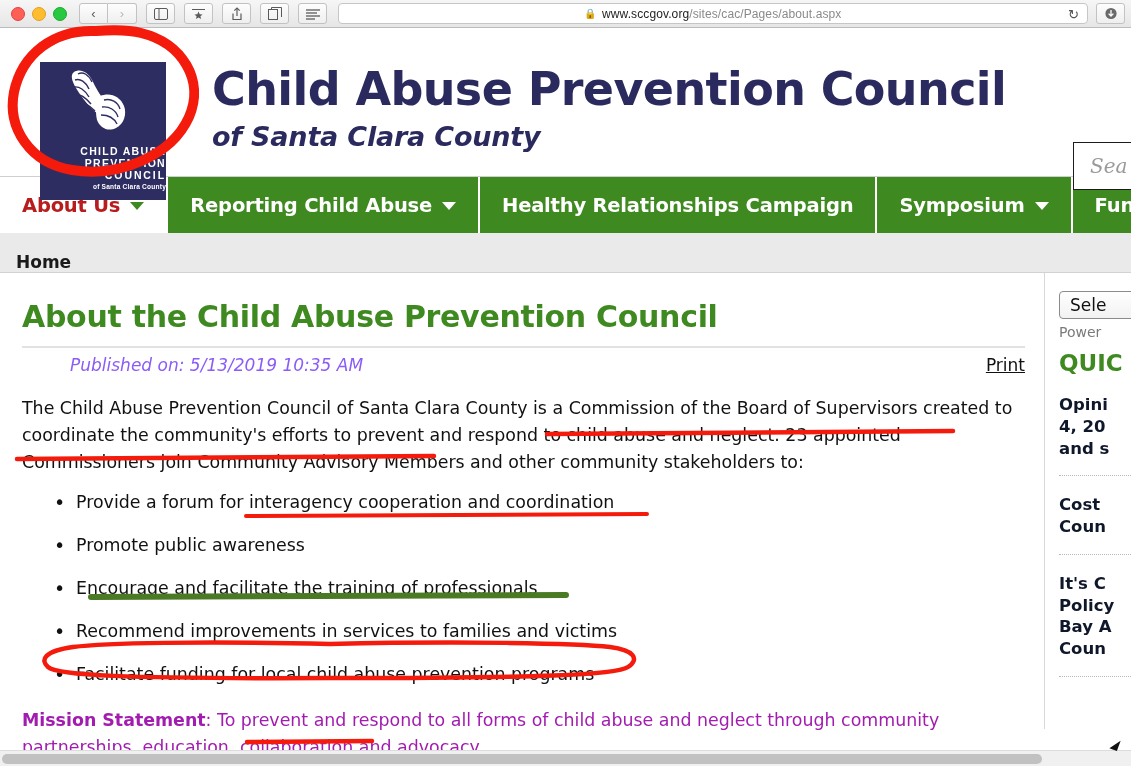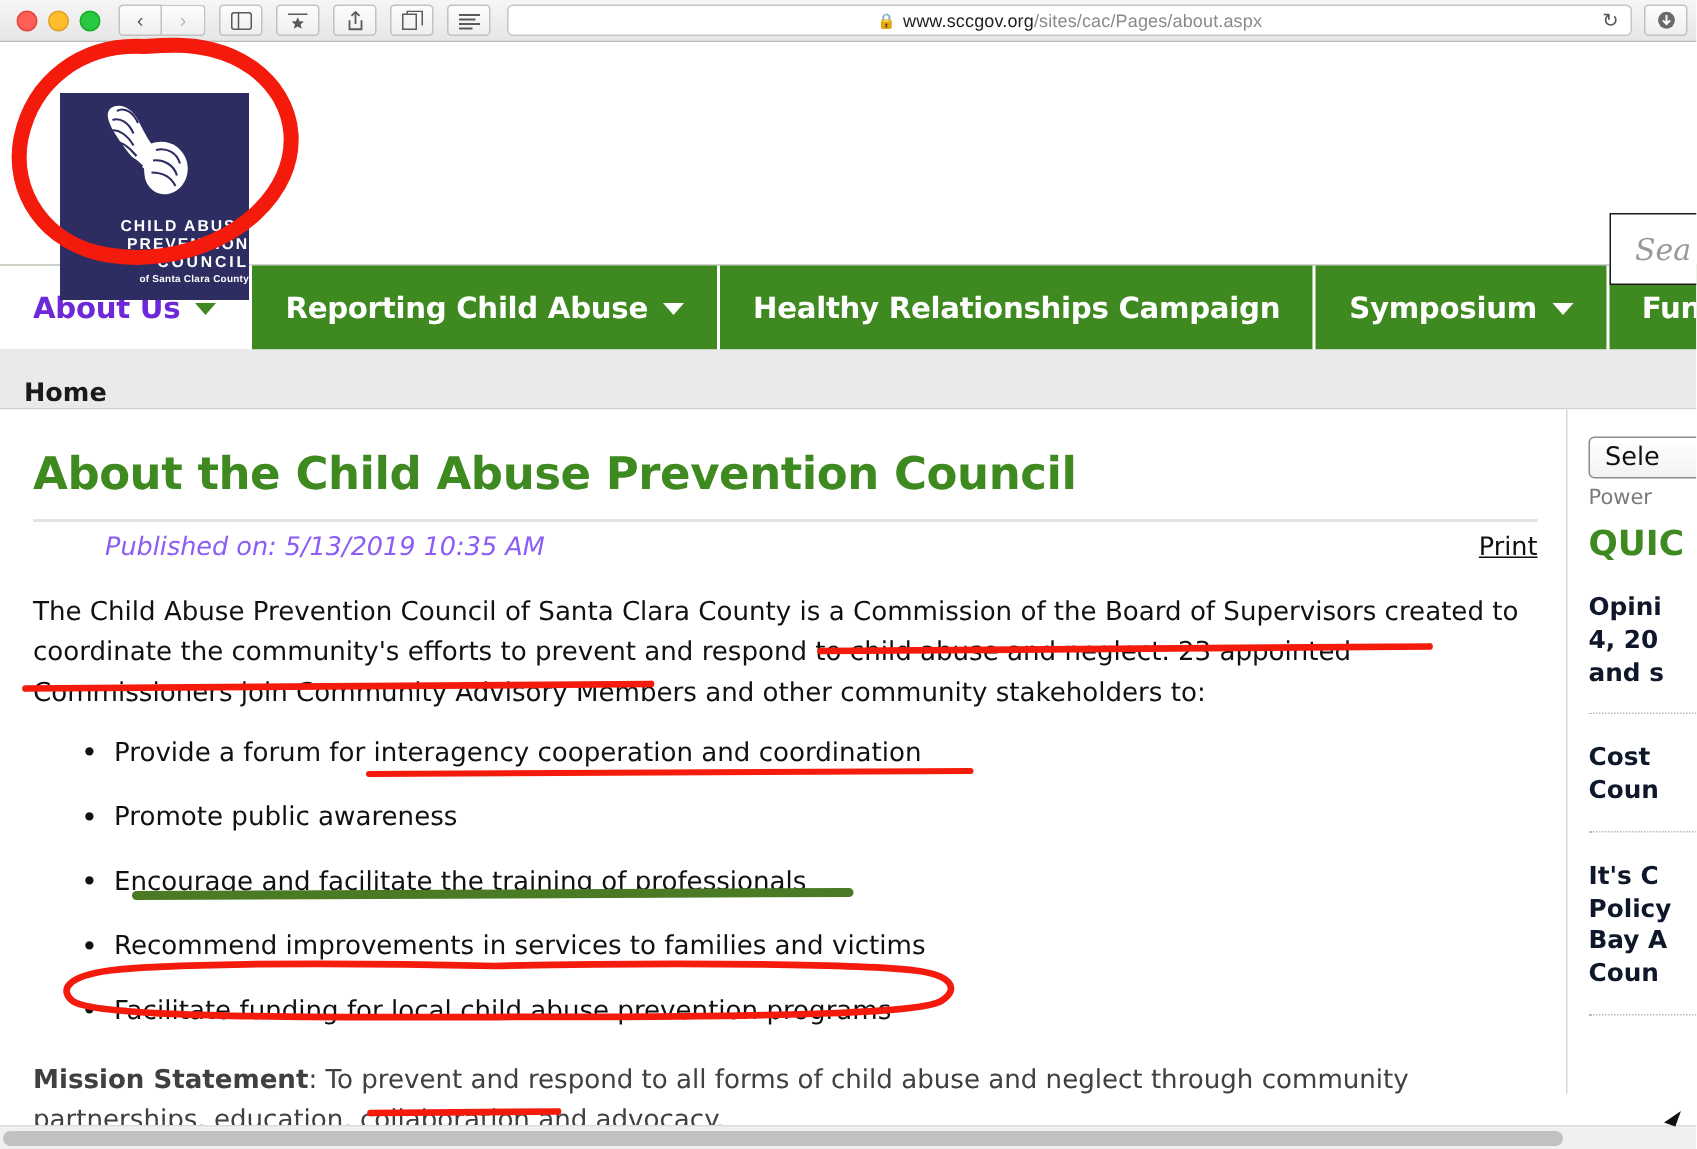--- a/index.html
+++ b/index.html
@@ -176,21 +176,21 @@
     color: #ffffff;
     font-size: 19.5px;
     font-weight: bold;
     font-family: "DejaVu Sans", sans-serif;
     border-right: 2px solid #ffffff;
     white-space: nowrap;
     letter-spacing: -0.2px;
   }
   .nav-item.active {
     background: #ffffff;
-    color: #6d28d9;
+    color: #b91c1c;
   }
   .caret {
     width: 0; height: 0;
     border-left: 7px solid transparent;
     border-right: 7px solid transparent;
     border-top: 8px solid #ffffff;
     display: inline-block;
     margin-top: 2px;
   }
   .nav-item.active .caret { border-top-color: #3f8a20; }
@@ -267,21 +267,21 @@
     line-height: 1.2;
   }
   ul.goals li::before {
     content: "•";
     position: absolute; left: -22px; top: -1px;
     font-size: 19px; color: #111;
   }
   .mission {
     font-family: "DejaVu Sans", sans-serif;
     font-size: 17.4px;
-    color: #404040;
+    color: #a21caf;
     line-height: 1.54;
     margin: 8px 2px 0 2px;
     width: 1000px;
   }
   .mission b { font-weight: bold; }
 
   
   .side-col {
     width: 86px;
     padding: 18px 0 0 14px;
@@ -440,20 +440,24 @@
           <path d="M88 8 L100 8 L100 60 L88 60 Z" fill="#ffffff" opacity="0.0"></path>
         </svg>
         <div class="logo-text">
           <div class="logo-l1">CHILD ABUSE</div>
           <div class="logo-l2">PREVENTION</div>
           <div class="logo-l3">COUNCIL</div>
           <div class="logo-l4">of Santa Clara County</div>
         </div>
       </div>
 
+      <div class="site-title-wrap">
+        <div class="site-title">Child Abuse Prevention Council</div>
+        <div class="site-sub">of Santa Clara County</div>
+      </div>
 
       <div class="search-box">
         <span>Sea</span>
       </div>
     </div>
 
     <div class="nav">
       <div class="nav-item active">
         <span>About Us</span>
         <span class="caret"></span>

